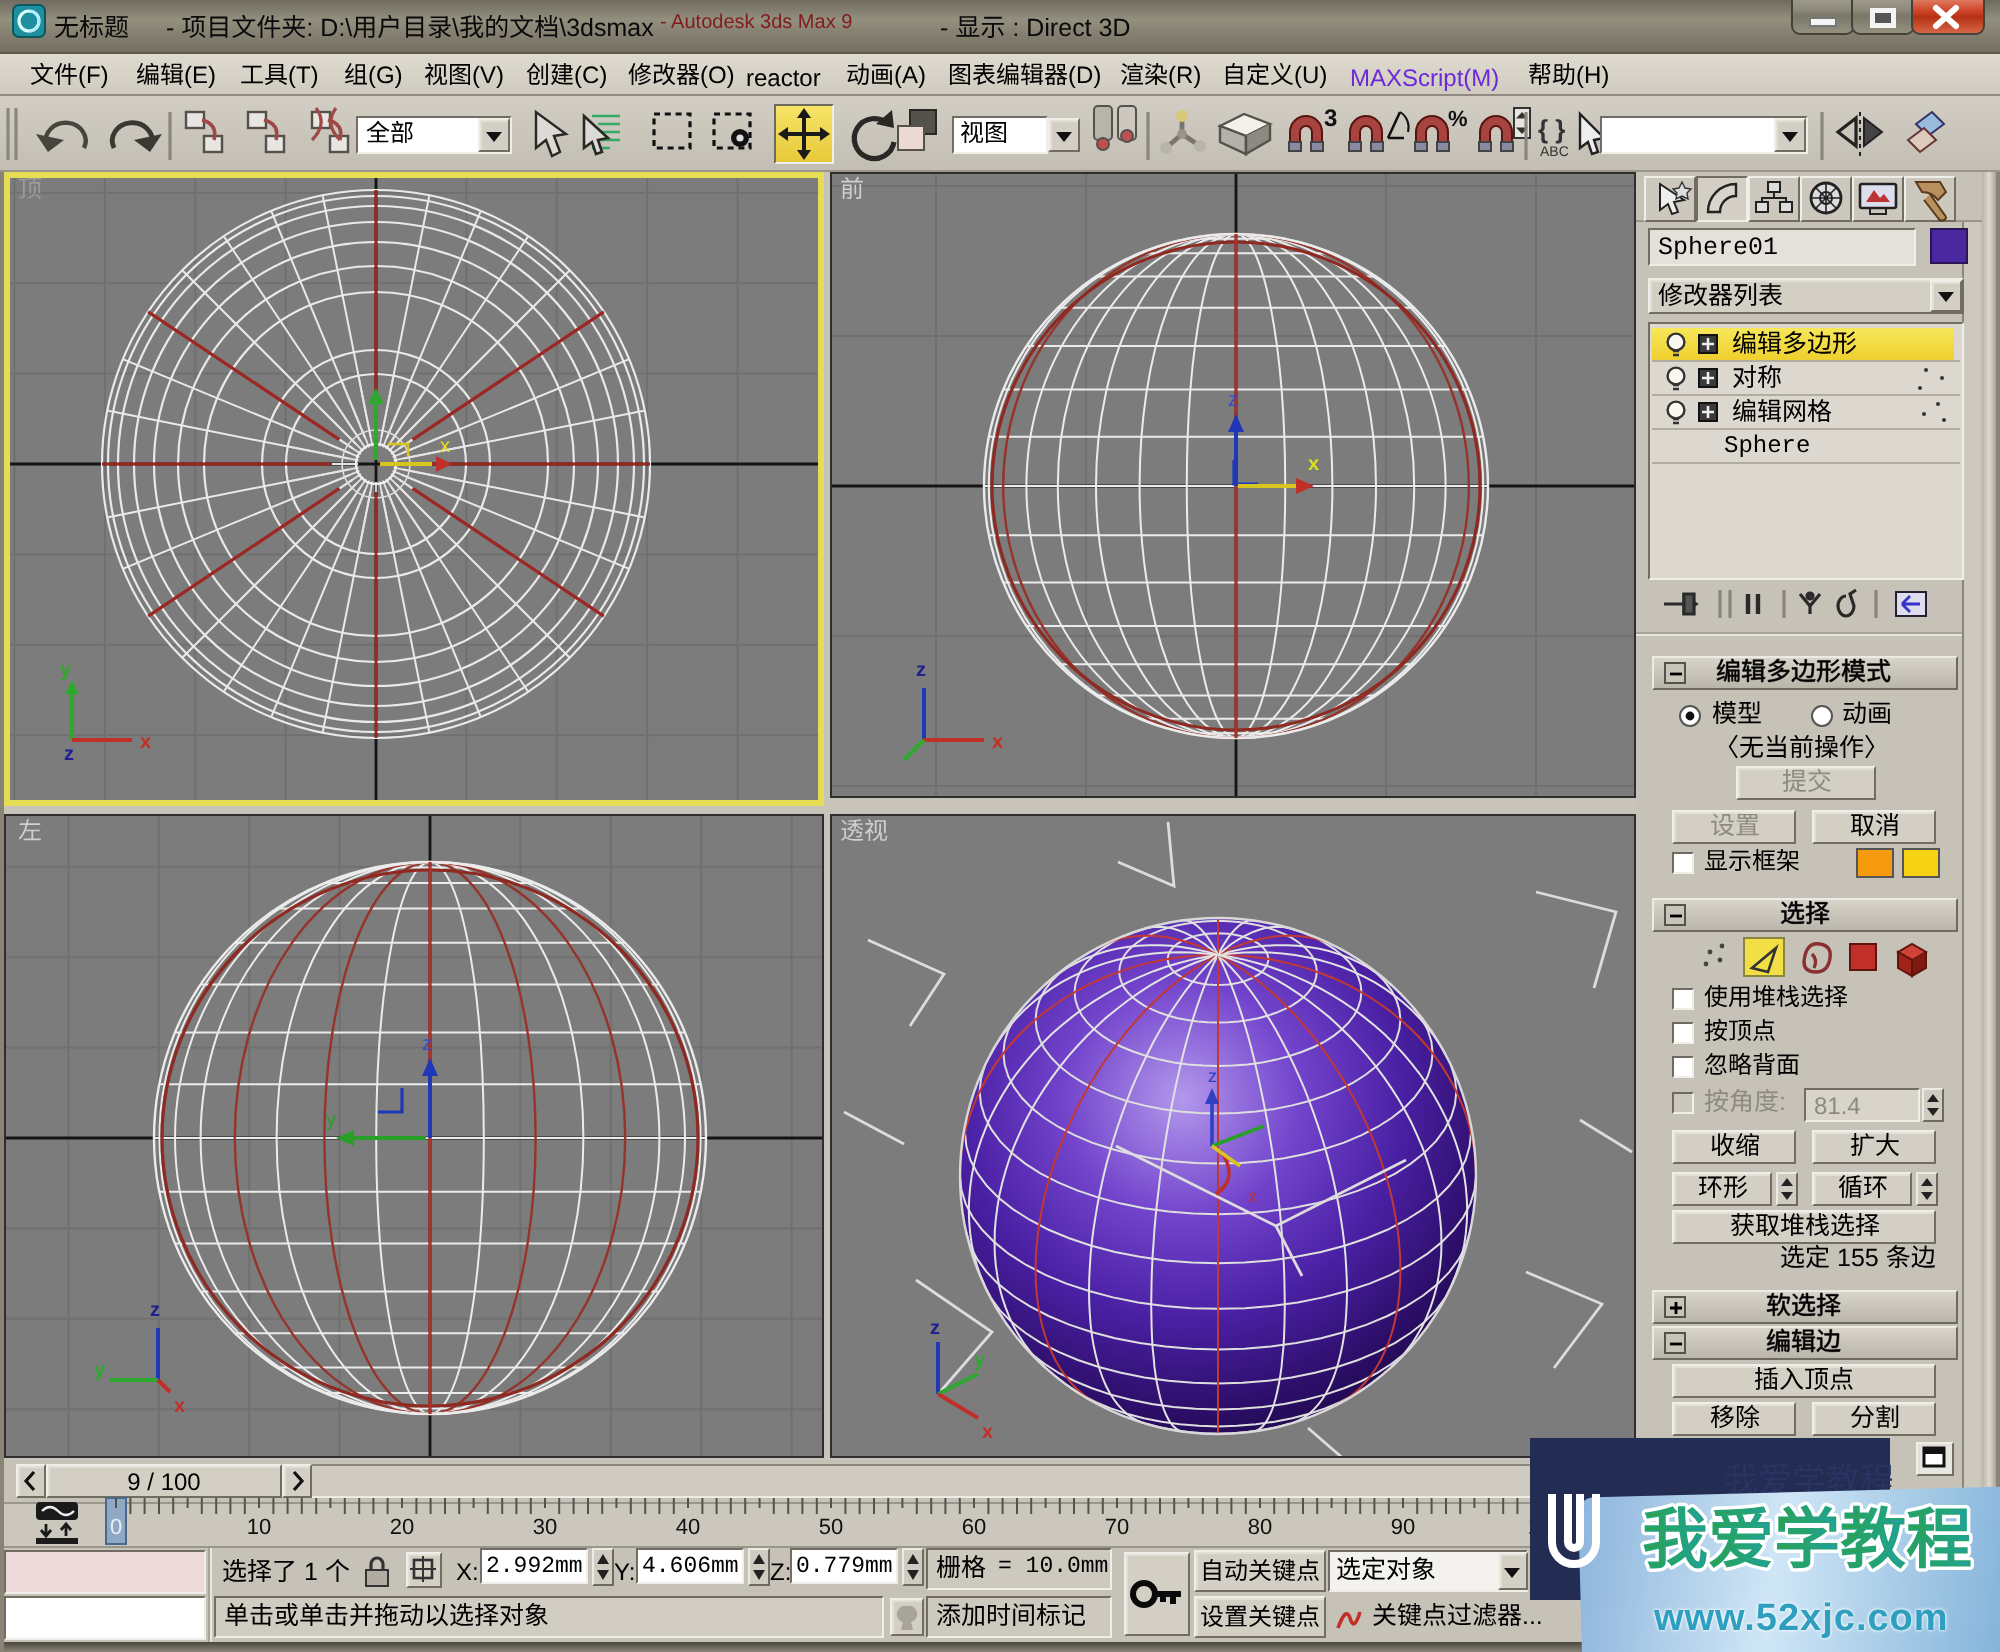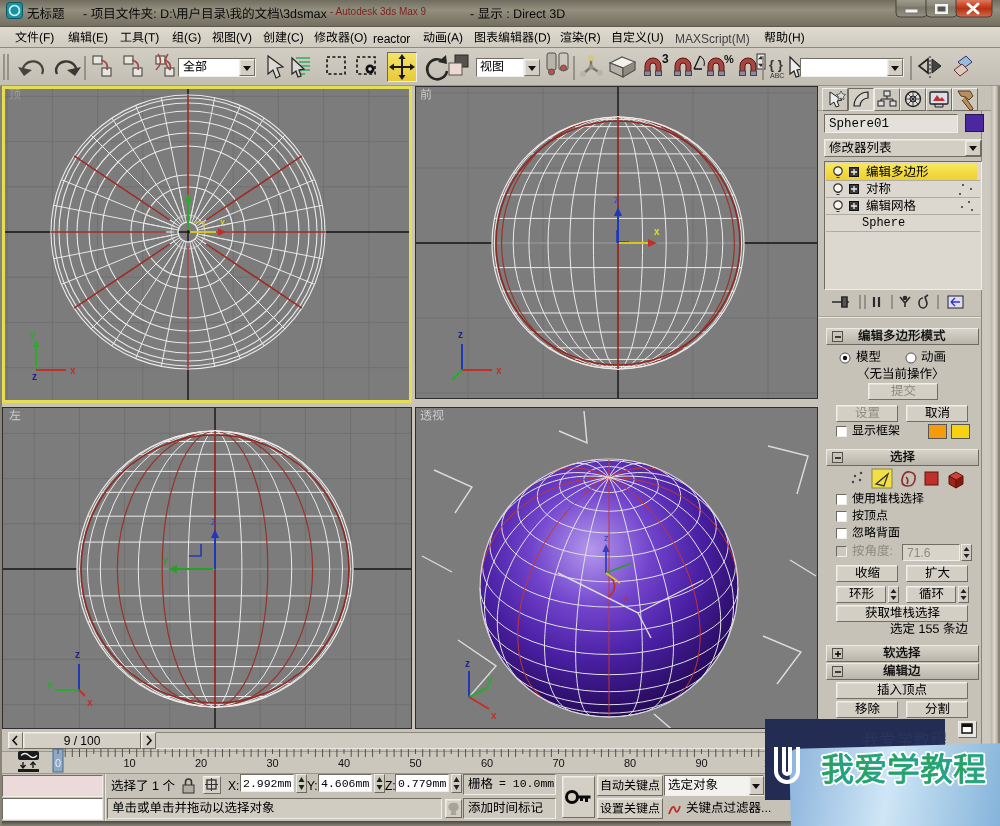--- a/index.html
+++ b/index.html
@@ -200,21 +200,21 @@
     <svg style="position:absolute;left:605.0px;top:31.0px;overflow:visible;" width="64" height="15">
       <g transform="translate(6,0)">
         <use href="#c81ea" transform="translate(0.0,10.56) scale(0.01200,-0.01200)" fill="#000"></use>
         <use href="#c5b9a" transform="translate(12.0,10.56) scale(0.01200,-0.01200)" fill="#000"></use>
         <use href="#c4e49" transform="translate(24.0,10.56) scale(0.01200,-0.01200)" fill="#000"></use>
         <use href="#a0028" transform="translate(36.0,10.56) scale(0.00586,-0.00586)" fill="#000"></use>
         <use href="#a0055" transform="translate(40.0,10.56) scale(0.00586,-0.00586)" fill="#000"></use>
         <use href="#a0029" transform="translate(48.7,10.56) scale(0.00586,-0.00586)" fill="#000"></use>
       </g>
     </svg>
-    <div class="abs" style="left:675px;top:32px;font-size:12px;color:#404040">MAXScript(M)</div>
+    <div class="abs" style="left:675px;top:32px;font-size:12px;color:#6d28d9">MAXScript(M)</div>
     <svg style="position:absolute;left:758.0px;top:31.0px;overflow:visible;" width="52" height="15">
       <g transform="translate(6,0)">
         <use href="#c5e2e" transform="translate(0.0,10.56) scale(0.01200,-0.01200)" fill="#000"></use>
         <use href="#c52a9" transform="translate(12.0,10.56) scale(0.01200,-0.01200)" fill="#000"></use>
         <use href="#a0028" transform="translate(24.0,10.56) scale(0.00586,-0.00586)" fill="#000"></use>
         <use href="#a0048" transform="translate(28.0,10.56) scale(0.00586,-0.00586)" fill="#000"></use>
         <use href="#a0029" transform="translate(36.7,10.56) scale(0.00586,-0.00586)" fill="#000"></use>
       </g>
     </svg>
     <div class="abs" style="left:0px;top:48px;width:1000px;height:38px;background:linear-gradient(#d2cec4,#c2beb4);border-bottom:1px solid #9a968c"></div>
@@ -964,21 +964,21 @@
     <div class="chk" style="left:836px;top:546px;background:#ccc8be"></div>
     <svg style="position:absolute;left:846.0px;top:544.0px;overflow:visible;" width="52" height="16">
       <g transform="translate(6,0)">
         <use href="#c6309" transform="translate(0.0,11.00) scale(0.01250,-0.01250)" fill="#8e8a80"></use>
         <use href="#c89d2" transform="translate(12.5,11.00) scale(0.01250,-0.01250)" fill="#8e8a80"></use>
         <use href="#c5ea6" transform="translate(25.0,11.00) scale(0.01250,-0.01250)" fill="#8e8a80"></use>
         <use href="#a003a" transform="translate(37.5,11.00) scale(0.00610,-0.00610)" fill="#8e8a80"></use>
       </g>
     </svg>
     <div class="sunk" style="left:902px;top:544px;width:58px;height:17px;background:#d8d4ca"></div>
-    <div class="abs" style="left:907px;top:546px;font-size:12px;color:#8e8a80">71.6</div>
+    <div class="abs" style="left:907px;top:546px;font-size:12px;color:#8e8a80">81.4</div>
     <div class="spin" style="left:961px;top:544px;height:17px"></div>
     <svg class="abs" style="left:961px;top:544px" width="11" height="17">
       <path d="M5.5 3 L8.5 7.000000 L2.5 7.000000 Z" fill="#222"></path>
       <path d="M5.5 14 L8.5 10.000000 L2.5 10.000000 Z" fill="#222"></path>
     </svg>
     <div class="btn" style="left:836px;top:565px;width:62px;height:17px;"></div>
     <svg style="position:absolute;left:848.5px;top:566.2px;overflow:visible;" width="37" height="16">
       <g transform="translate(6,0)">
         <use href="#c6536" transform="translate(0.0,11.00) scale(0.01250,-0.01250)" fill="#000"></use>
         <use href="#c7f29" transform="translate(12.5,11.00) scale(0.01250,-0.01250)" fill="#000"></use>
@@ -1404,20 +1404,21 @@
     </svg>
     <svg style="position:absolute;left:815.0px;top:752.0px;overflow:visible;z-index:54;" width="177" height="42">
       <g transform="translate(6,0)">
         <use href="#c6211" transform="translate(0.0,29.04) scale(0.03300,-0.03300)" fill="url(#wmg)" stroke="#24a376" stroke-width="30"></use>
         <use href="#c7231" transform="translate(33.0,29.04) scale(0.03300,-0.03300)" fill="url(#wmg)" stroke="#24a376" stroke-width="30"></use>
         <use href="#c5b66" transform="translate(66.0,29.04) scale(0.03300,-0.03300)" fill="url(#wmg)" stroke="#24a376" stroke-width="30"></use>
         <use href="#c6559" transform="translate(99.0,29.04) scale(0.03300,-0.03300)" fill="url(#wmg)" stroke="#24a376" stroke-width="30"></use>
         <use href="#c7a0b" transform="translate(132.0,29.04) scale(0.03300,-0.03300)" fill="url(#wmg)" stroke="#24a376" stroke-width="30"></use>
       </g>
     </svg>
+    <div class="abs" style="left:827px;top:799px;width:160px;font-size:19px;font-weight:bold;color:#2f9fc0;letter-spacing:0.5px;z-index:53;text-shadow:0 0 2px #fff,0 0 1px #fff">www.52xjc.com</div>
     <svg class="abs" style="left:768px;top:741px;z-index:53" width="46" height="52">
       <path d="M8 6 v24 a11 11 0 0 0 22 0 v-24 m-8 0 v24 a3 3 0 0 1 -6 0 v-24" fill="none" stroke="#fff" stroke-width="4" stroke-linejoin="round"></path>
     </svg>
     <div class="abs" style="left:0px;top:86px;width:2px;height:740px;background:#8a8476"></div>
     <div class="abs" style="left:998px;top:86px;width:2px;height:740px;background:#8a8476"></div>
     <svg width="0" height="0" style="position:absolute">
       <defs>
         <path id="c65e0" d="M114 773V699H446C443 628 440 552 428 477H52V404H414C373 232 276 71 39 -19C58 -34 80 -61 90 -80C348 23 448 208 490 404H511V60C511 -31 539 -57 643 -57C664 -57 807 -57 830 -57C926 -57 950 -15 960 145C938 150 905 163 887 177C882 40 874 17 825 17C794 17 674 17 650 17C599 17 589 24 589 60V404H951V477H503C514 552 519 627 521 699H894V773Z"></path>
         <path id="c6807" d="M466 764V693H902V764ZM779 325C826 225 873 95 888 16L957 41C940 120 892 247 843 345ZM491 342C465 236 420 129 364 57C381 49 411 28 425 18C479 94 529 211 560 327ZM422 525V454H636V18C636 5 632 1 617 0C604 0 557 -1 505 1C515 -22 526 -54 529 -76C599 -76 645 -74 674 -62C703 -49 712 -26 712 17V454H956V525ZM202 840V628H49V558H186C153 434 88 290 24 215C38 196 58 165 66 145C116 209 165 314 202 422V-79H277V444C311 395 351 333 368 301L412 360C392 388 306 498 277 531V558H408V628H277V840Z"></path>
         <path id="c9898" d="M176 615H380V539H176ZM176 743H380V668H176ZM108 798V484H450V798ZM695 530C688 271 668 143 458 77C471 65 488 42 494 27C722 103 751 248 758 530ZM730 186C793 141 870 75 908 33L954 79C914 120 835 183 774 226ZM124 302C119 157 100 37 33 -41C49 -49 77 -68 88 -78C125 -30 149 28 164 98C254 -35 401 -58 614 -58H936C940 -39 952 -9 963 6C905 4 660 4 615 4C495 5 395 11 317 43V186H483V244H317V351H501V410H49V351H252V81C222 105 197 136 178 176C183 214 186 255 188 298ZM540 636V215H603V579H841V219H907V636H719C731 664 744 699 757 733H955V794H499V733H681C672 700 661 664 650 636Z"></path>

